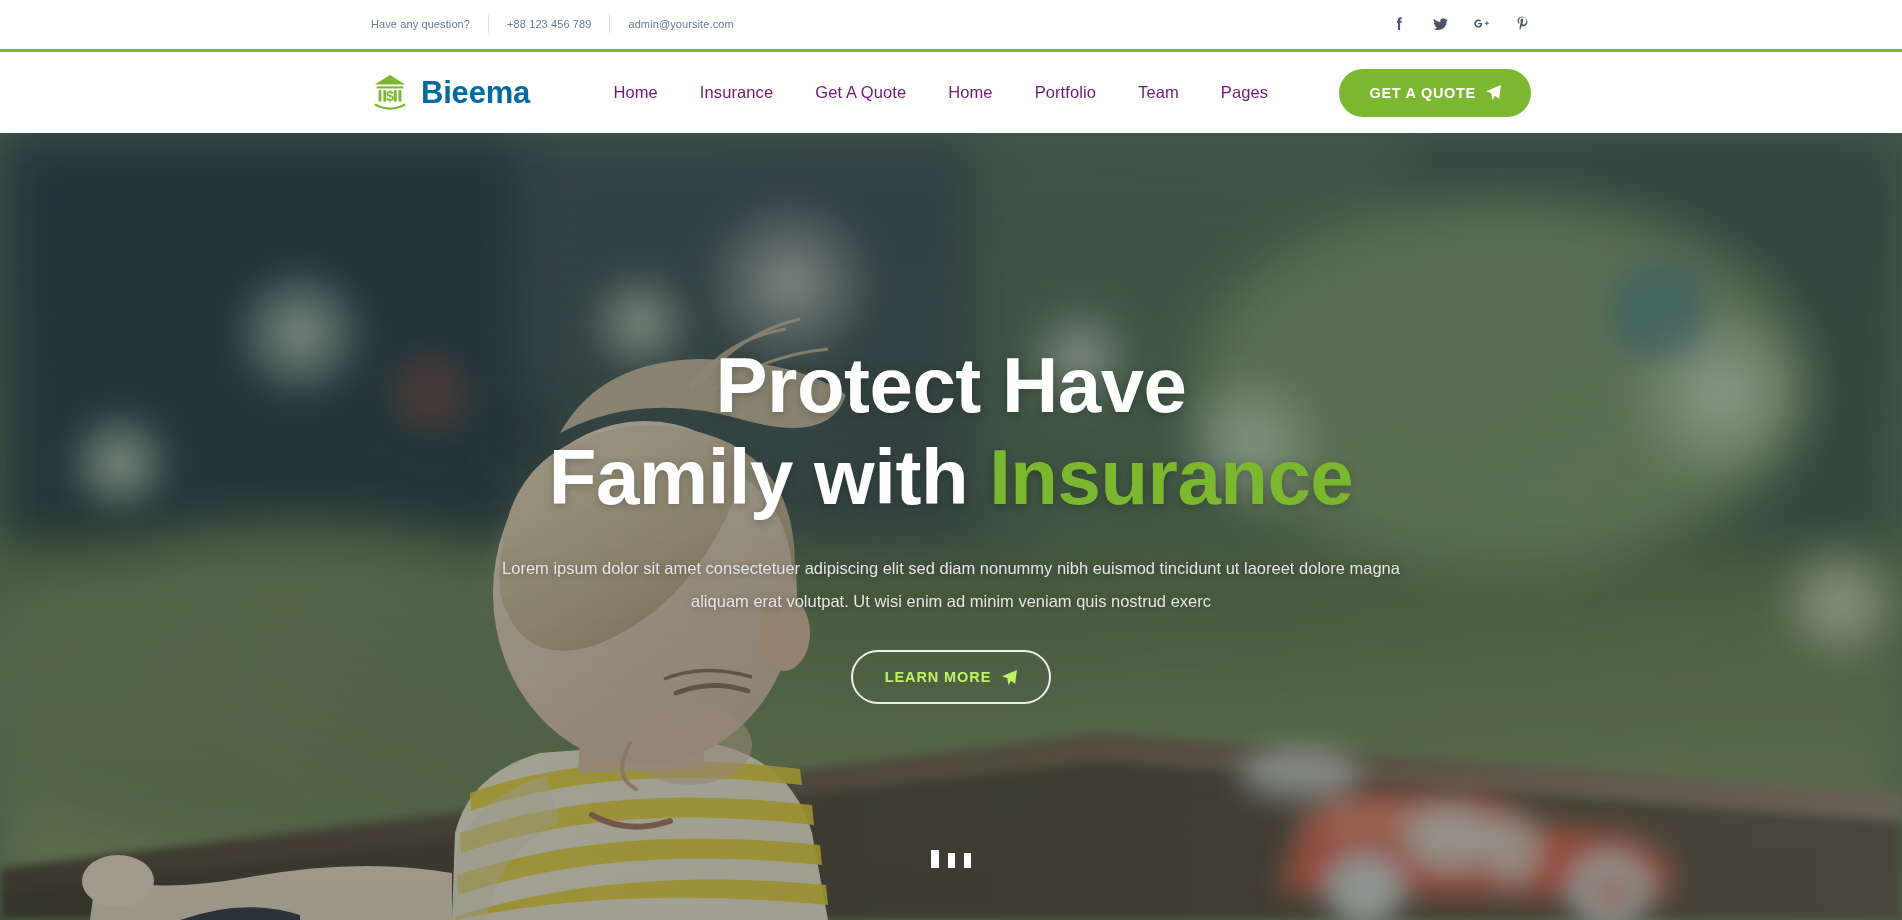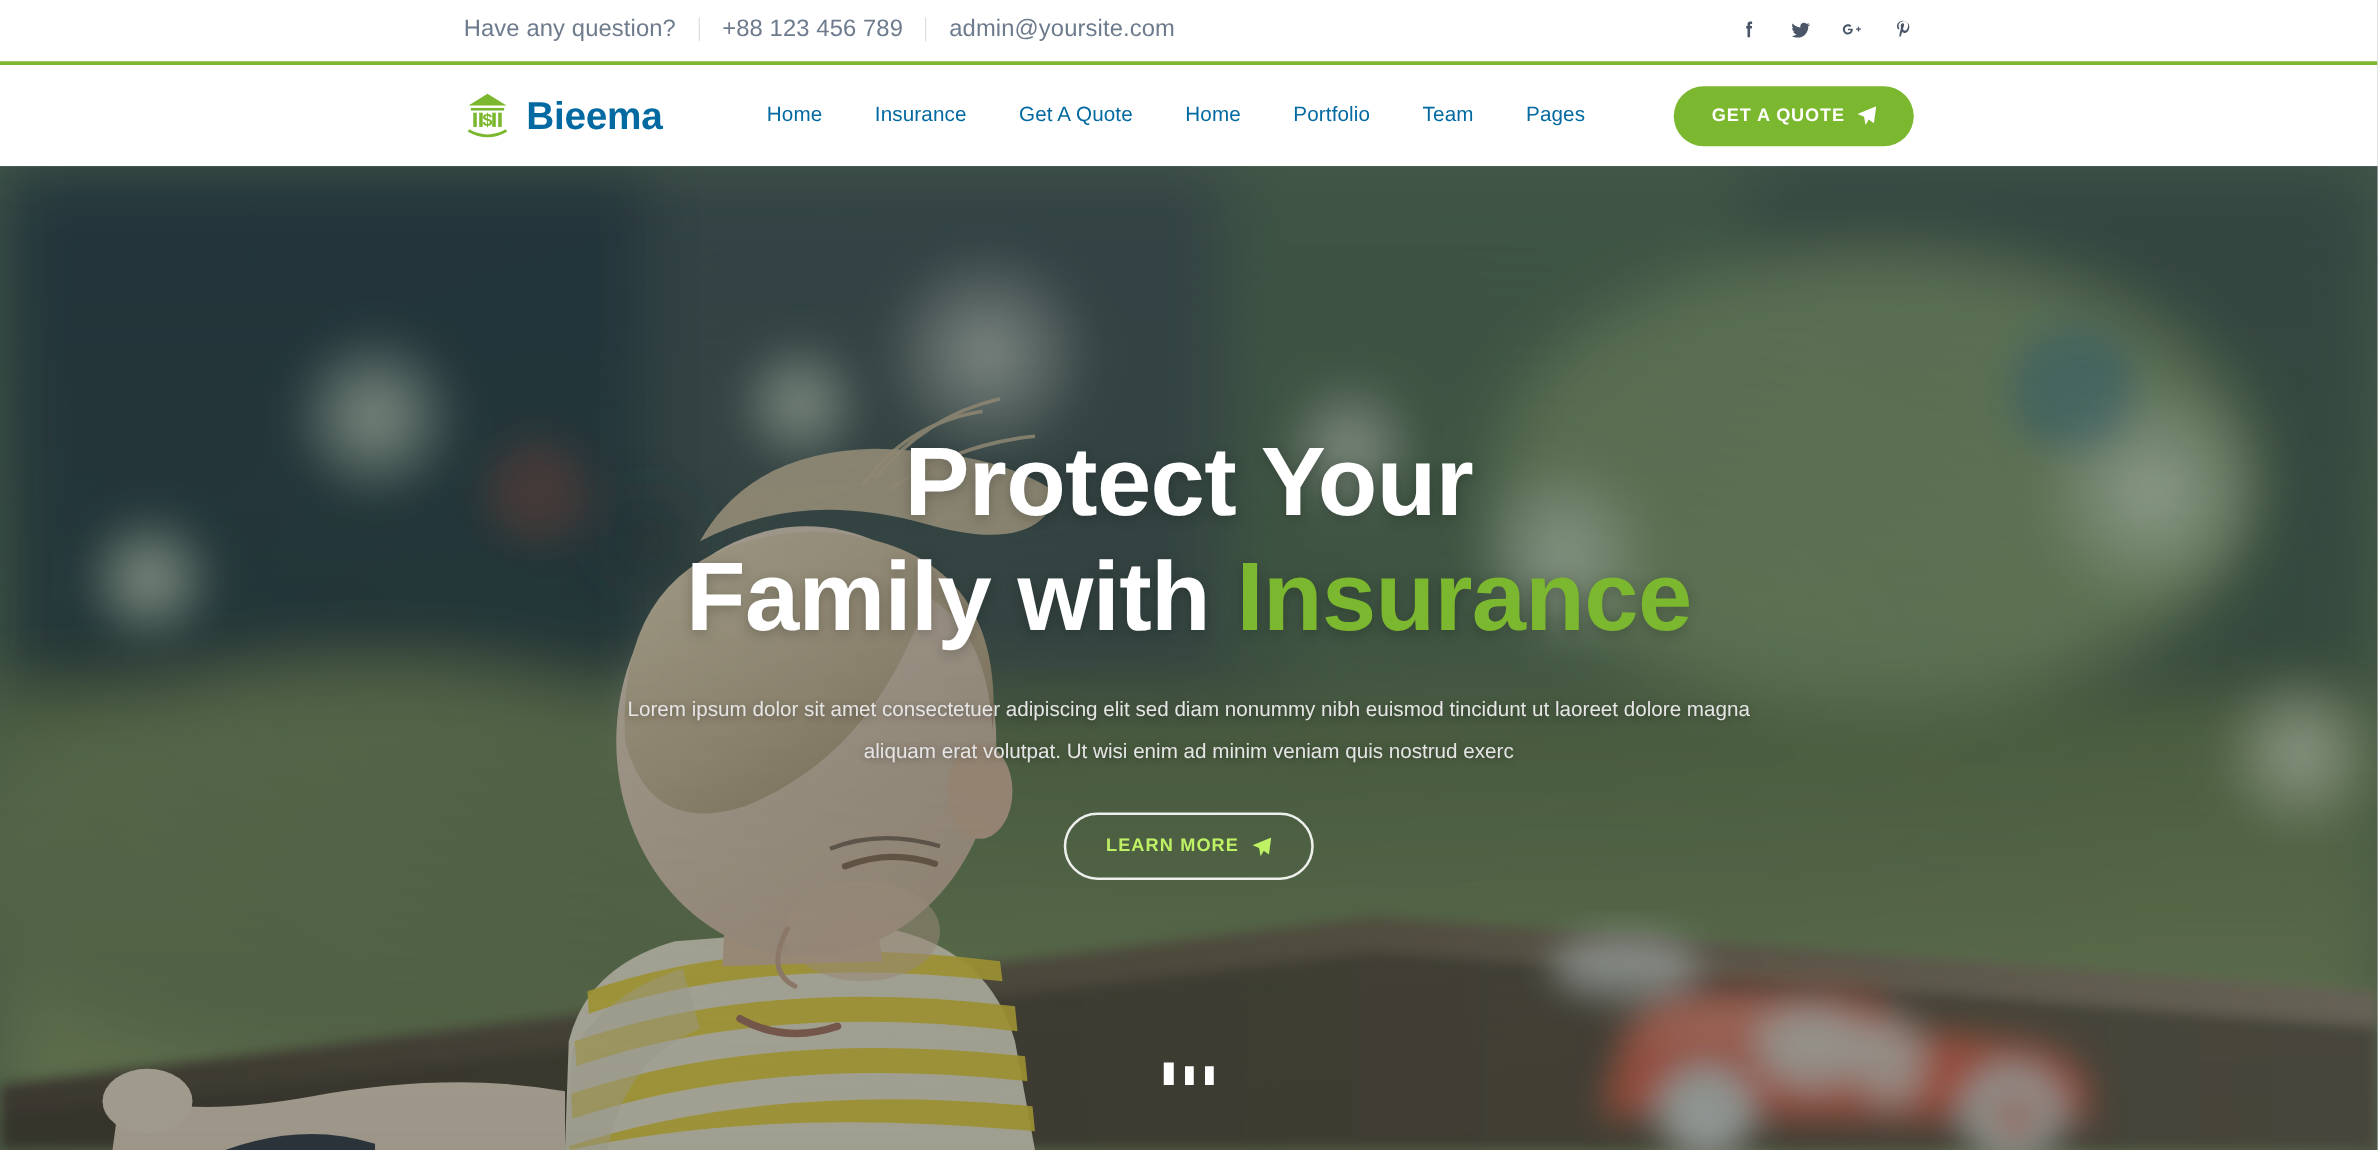--- a/index.html
+++ b/index.html
@@ -26,21 +26,21 @@
     width: 1160px;
     margin: 0 auto;
     display: flex;
     align-items: center;
     justify-content: space-between;
     padding-bottom: 2px;
   }
   .topbar-left {
     display: flex;
     align-items: center;
-    font-size: 19px;
+    font-size: 11px;
     color: #6d7b8d;
     letter-spacing: .1px;
   }
   .topbar-left .item { padding: 0 18px; white-space: nowrap; }
   .topbar-left .item:first-child { padding-left: 0; }
   .tb-divider {
     width: 1px;
     height: 19px;
     background: #dcdfe3;
   }
@@ -88,21 +88,21 @@
     letter-spacing: -.2px;
   }
   .nav {
     display: flex;
     align-items: center;
     gap: 0;
     margin-left: 40px;
   }
   .nav-item {
     font-size: 16.5px;
-    color: #0369a1;
+    color: #701a75;
     padding: 0 21px;
     cursor: pointer;
     white-space: nowrap;
     letter-spacing: .1px;
   }
 
   .quote-btn {
     background: #7cb82f;
     color: #ffffff;
     font-size: 14.5px;
@@ -419,21 +419,21 @@
       </g>
 
       <rect width="1902" height="787" fill="url(#dk1)" opacity=".18"></rect>
     </svg>
   </div>
 
   <div class="hero-overlay"></div>
 
   <div class="hero-content">
     <h1 class="hero-title">
-      <span>Protect Your</span>
+      <span>Protect Have</span>
       <span class="line2">
         <span>Family with </span><span class="hl-green">Insurance</span>
       </span>
     </h1>
 
     <p class="hero-sub">Lorem ipsum dolor sit amet consectetuer adipiscing elit sed diam nonummy nibh euismod tincidunt ut laoreet dolore magna aliquam erat volutpat. Ut wisi enim ad minim veniam quis nostrud exerc</p>
 
     <button class="learn-btn">
       <span>LEARN MORE</span>
       <span>

